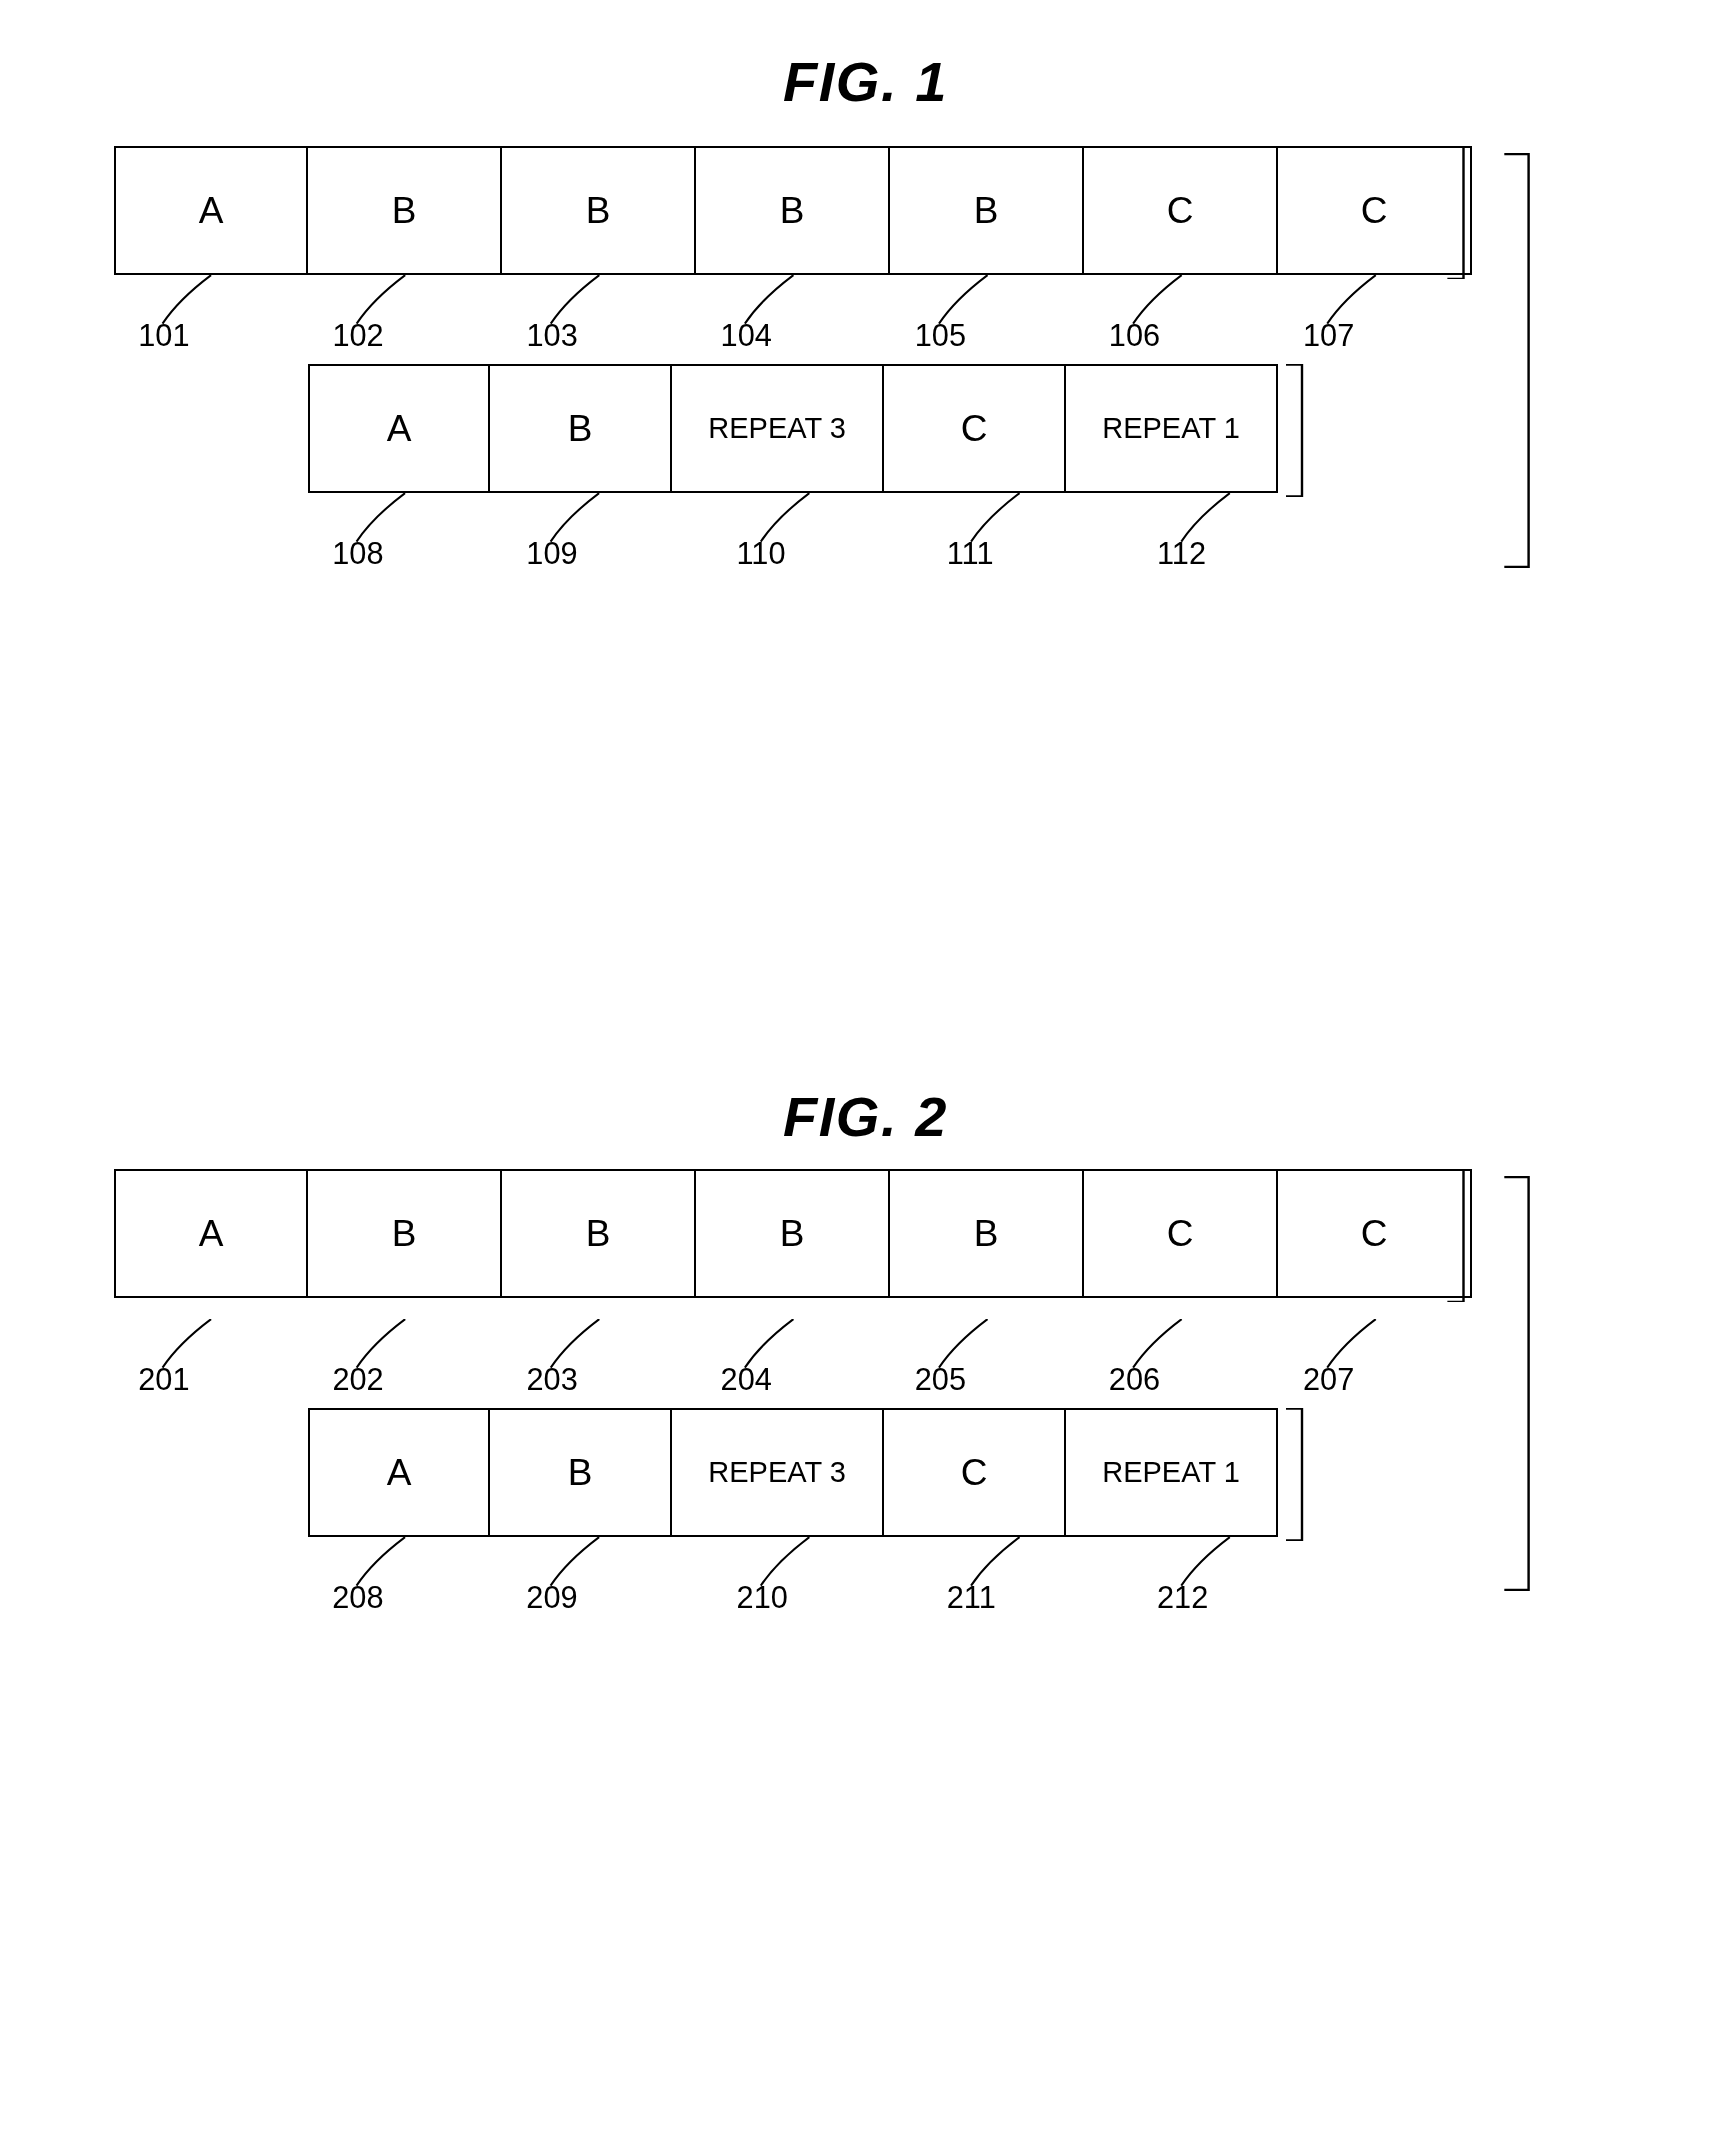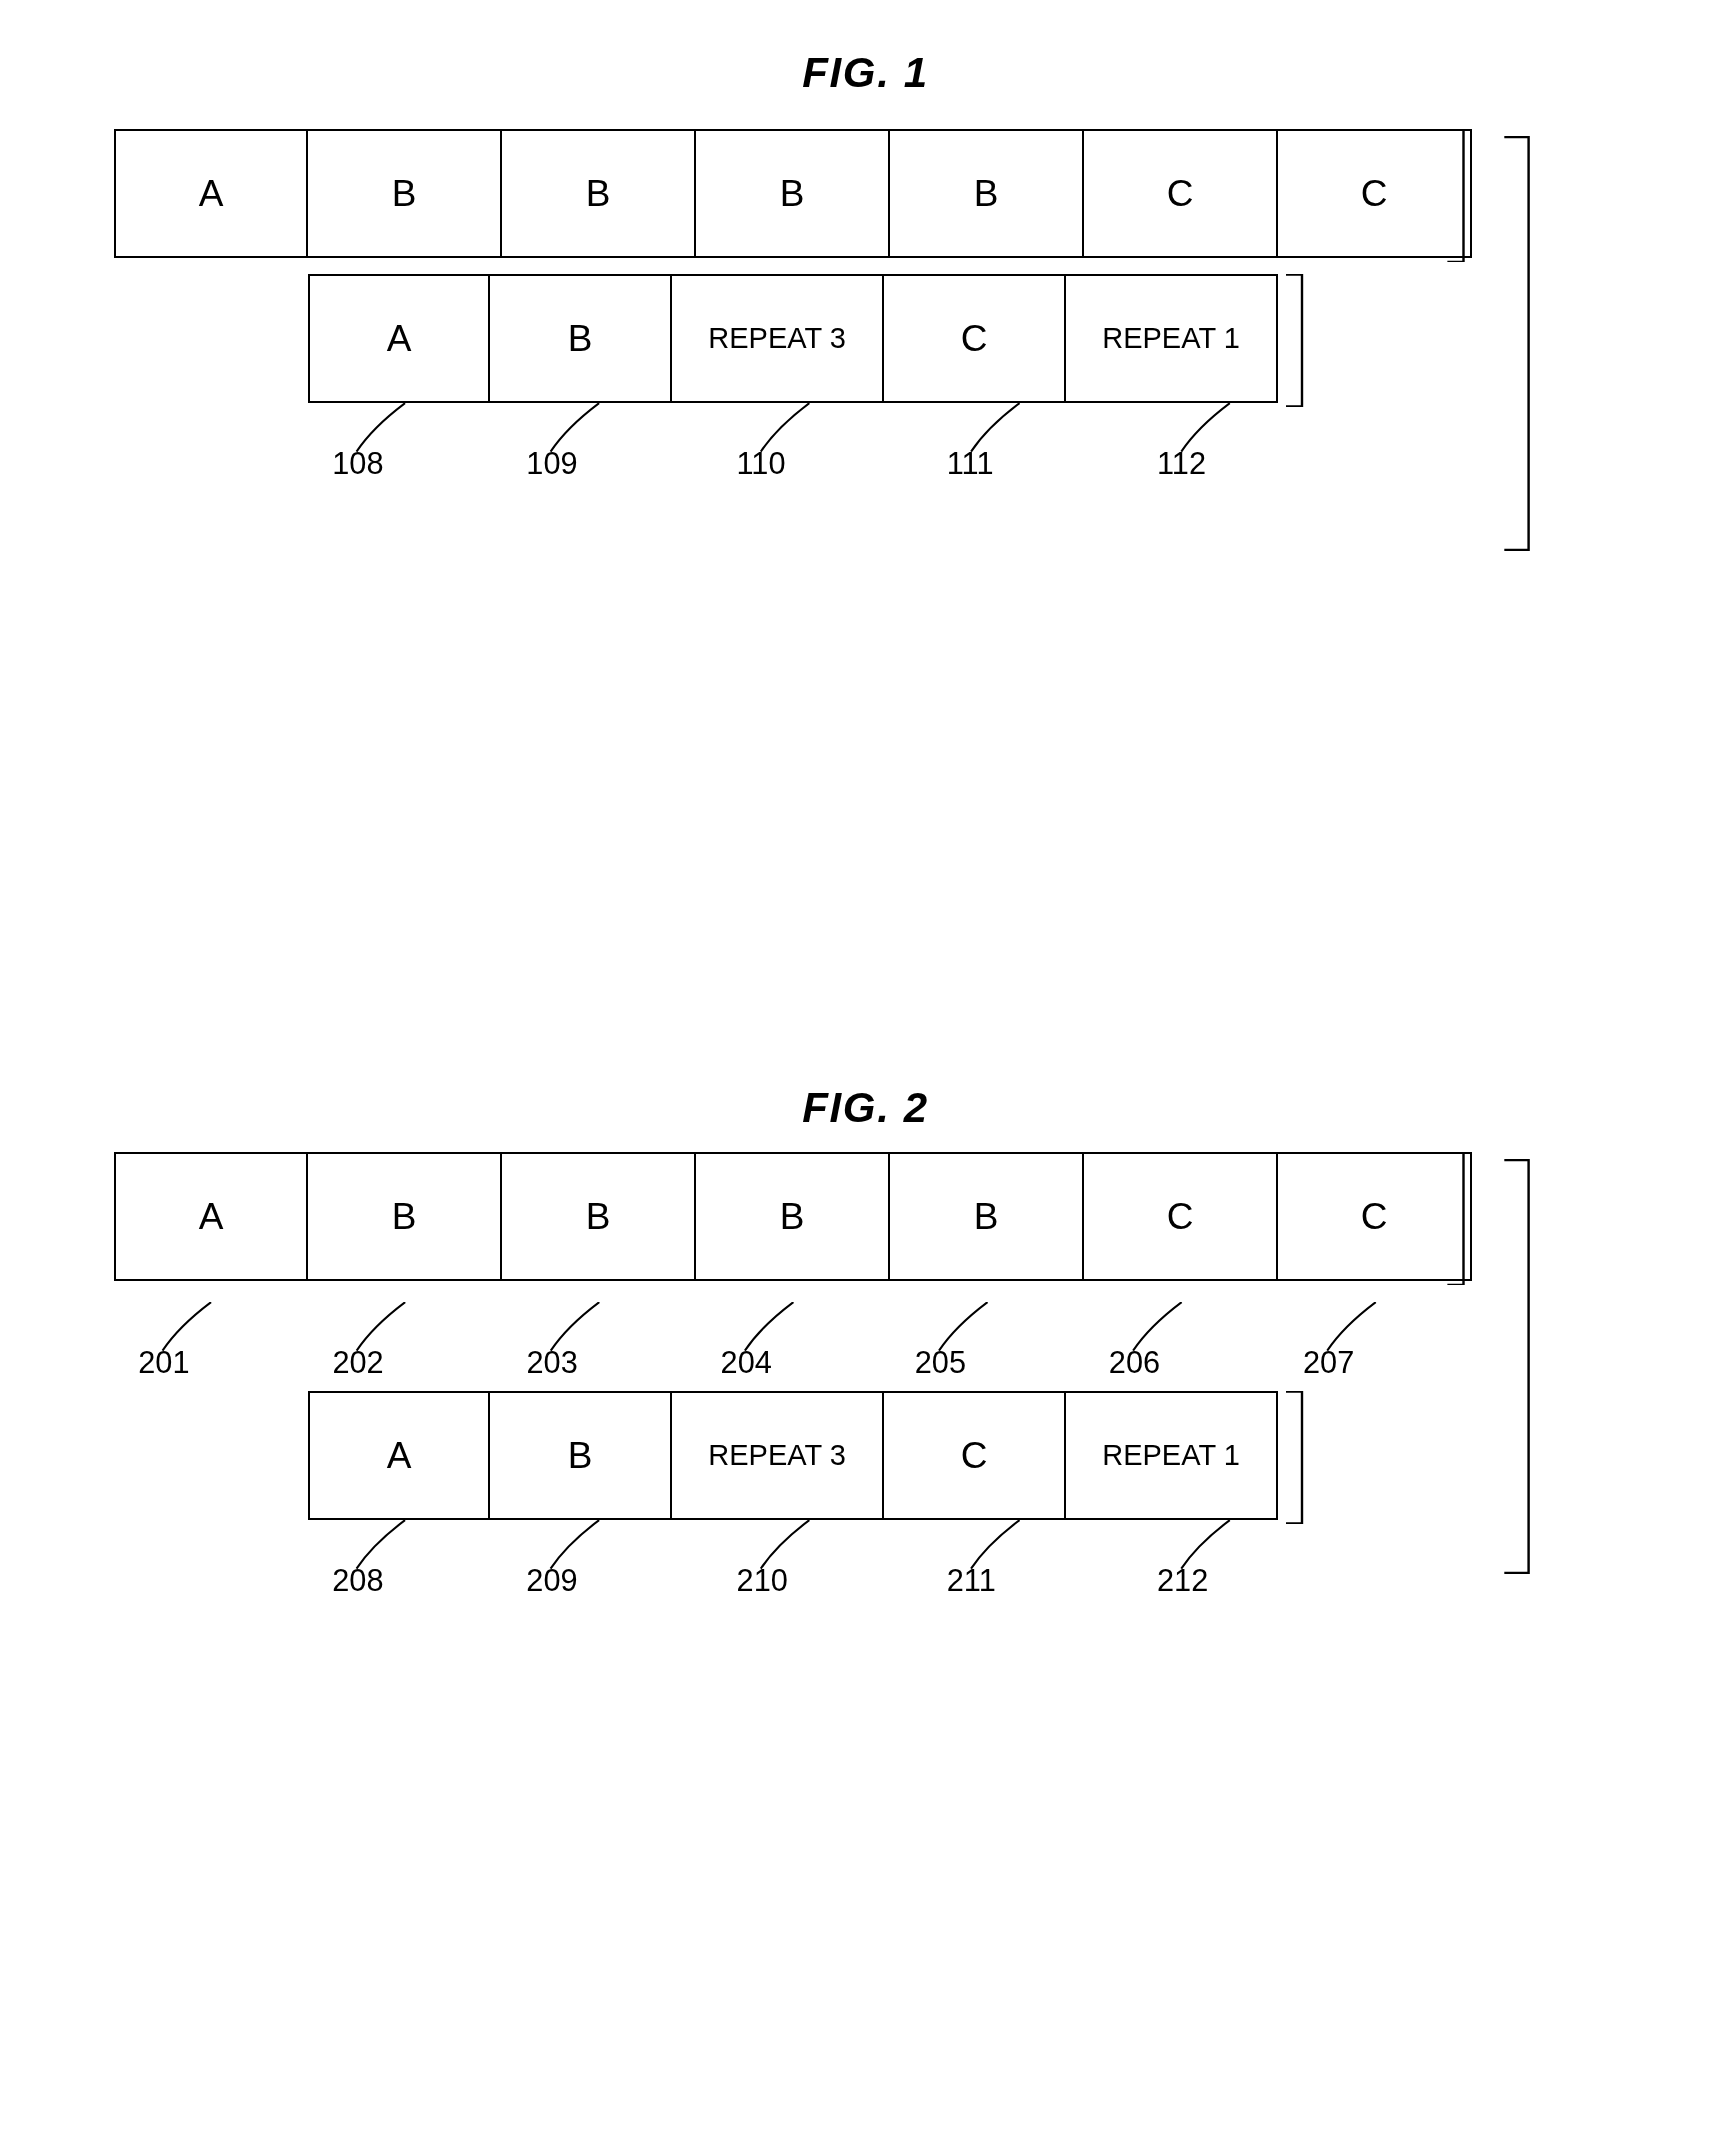--- a/index.html
+++ b/index.html
@@ -8,21 +8,21 @@
       font-family: Arial, sans-serif;
       width: 1727px;
       height: 2140px;
       position: relative;
       overflow: hidden;
     }
 
     .figure-title {
       font-style: italic;
       font-weight: bold;
-      font-size: 42px;
+      font-size: 56px;
       text-align: center;
       letter-spacing: 1.6px;
     }
 
     .figure-container {
       position: absolute;
     }
 
     
     #fig1 {
@@ -127,20 +127,46 @@
       <div class="cell">C</div>
       <div class="cell">C</div>
     </div>
 
     
     <svg style="position:absolute; right:178px; top:0;" width="49" height="133" viewBox="0 0 60 165">
       <path d="M 10,0 L 30,0 L 30,165 L 10,165" stroke="#000" stroke-width="3" fill="none"></path>
     </svg>
 
     
+    <div style="position:relative; margin-left:49px; height:73px;">
+
+      <svg style="position:absolute; top:0; left:0;" width="1375" height="73" viewBox="0 0 1700 90">
+
+        <path d="M 120,0 Q 80,30 60,60" stroke="#000" stroke-width="2.5" fill="none"></path>
+        <text x="30" y="88" font-size="38" font-family="Arial">101</text>
+
+        <path d="M 360,0 Q 320,30 300,60" stroke="#000" stroke-width="2.5" fill="none"></path>
+        <text x="270" y="88" font-size="38" font-family="Arial">102</text>
+
+        <path d="M 600,0 Q 560,30 540,60" stroke="#000" stroke-width="2.5" fill="none"></path>
+        <text x="510" y="88" font-size="38" font-family="Arial">103</text>
+
+        <path d="M 840,0 Q 800,30 780,60" stroke="#000" stroke-width="2.5" fill="none"></path>
+        <text x="750" y="88" font-size="38" font-family="Arial">104</text>
+
+        <path d="M 1080,0 Q 1040,30 1020,60" stroke="#000" stroke-width="2.5" fill="none"></path>
+        <text x="990" y="88" font-size="38" font-family="Arial">105</text>
+
+        <path d="M 1320,0 Q 1280,30 1260,60" stroke="#000" stroke-width="2.5" fill="none"></path>
+        <text x="1230" y="88" font-size="38" font-family="Arial">106</text>
+
+        <path d="M 1560,0 Q 1520,30 1500,60" stroke="#000" stroke-width="2.5" fill="none"></path>
+        <text x="1470" y="88" font-size="38" font-family="Arial">107</text>
+      </svg>
+    </div>
 
     
     <div style="position:relative; margin-left:243px; margin-top:16px; width:970px;">
 
       <div class="cell-row second-row">
         <div class="cell" style="width:194px; height:129px;">A</div>
         <div class="cell" style="width:194px; height:129px; border-left:none;">B</div>
         <div class="cell" style="width:226px; height:129px; border-left:none; font-size:29px;">REPEAT 3</div>
         <div class="cell" style="width:194px; height:129px; border-left:none;">C</div>
         <div class="cell" style="width:226px; height:129px; border-left:none; font-size:29px;">REPEAT 1</div>

